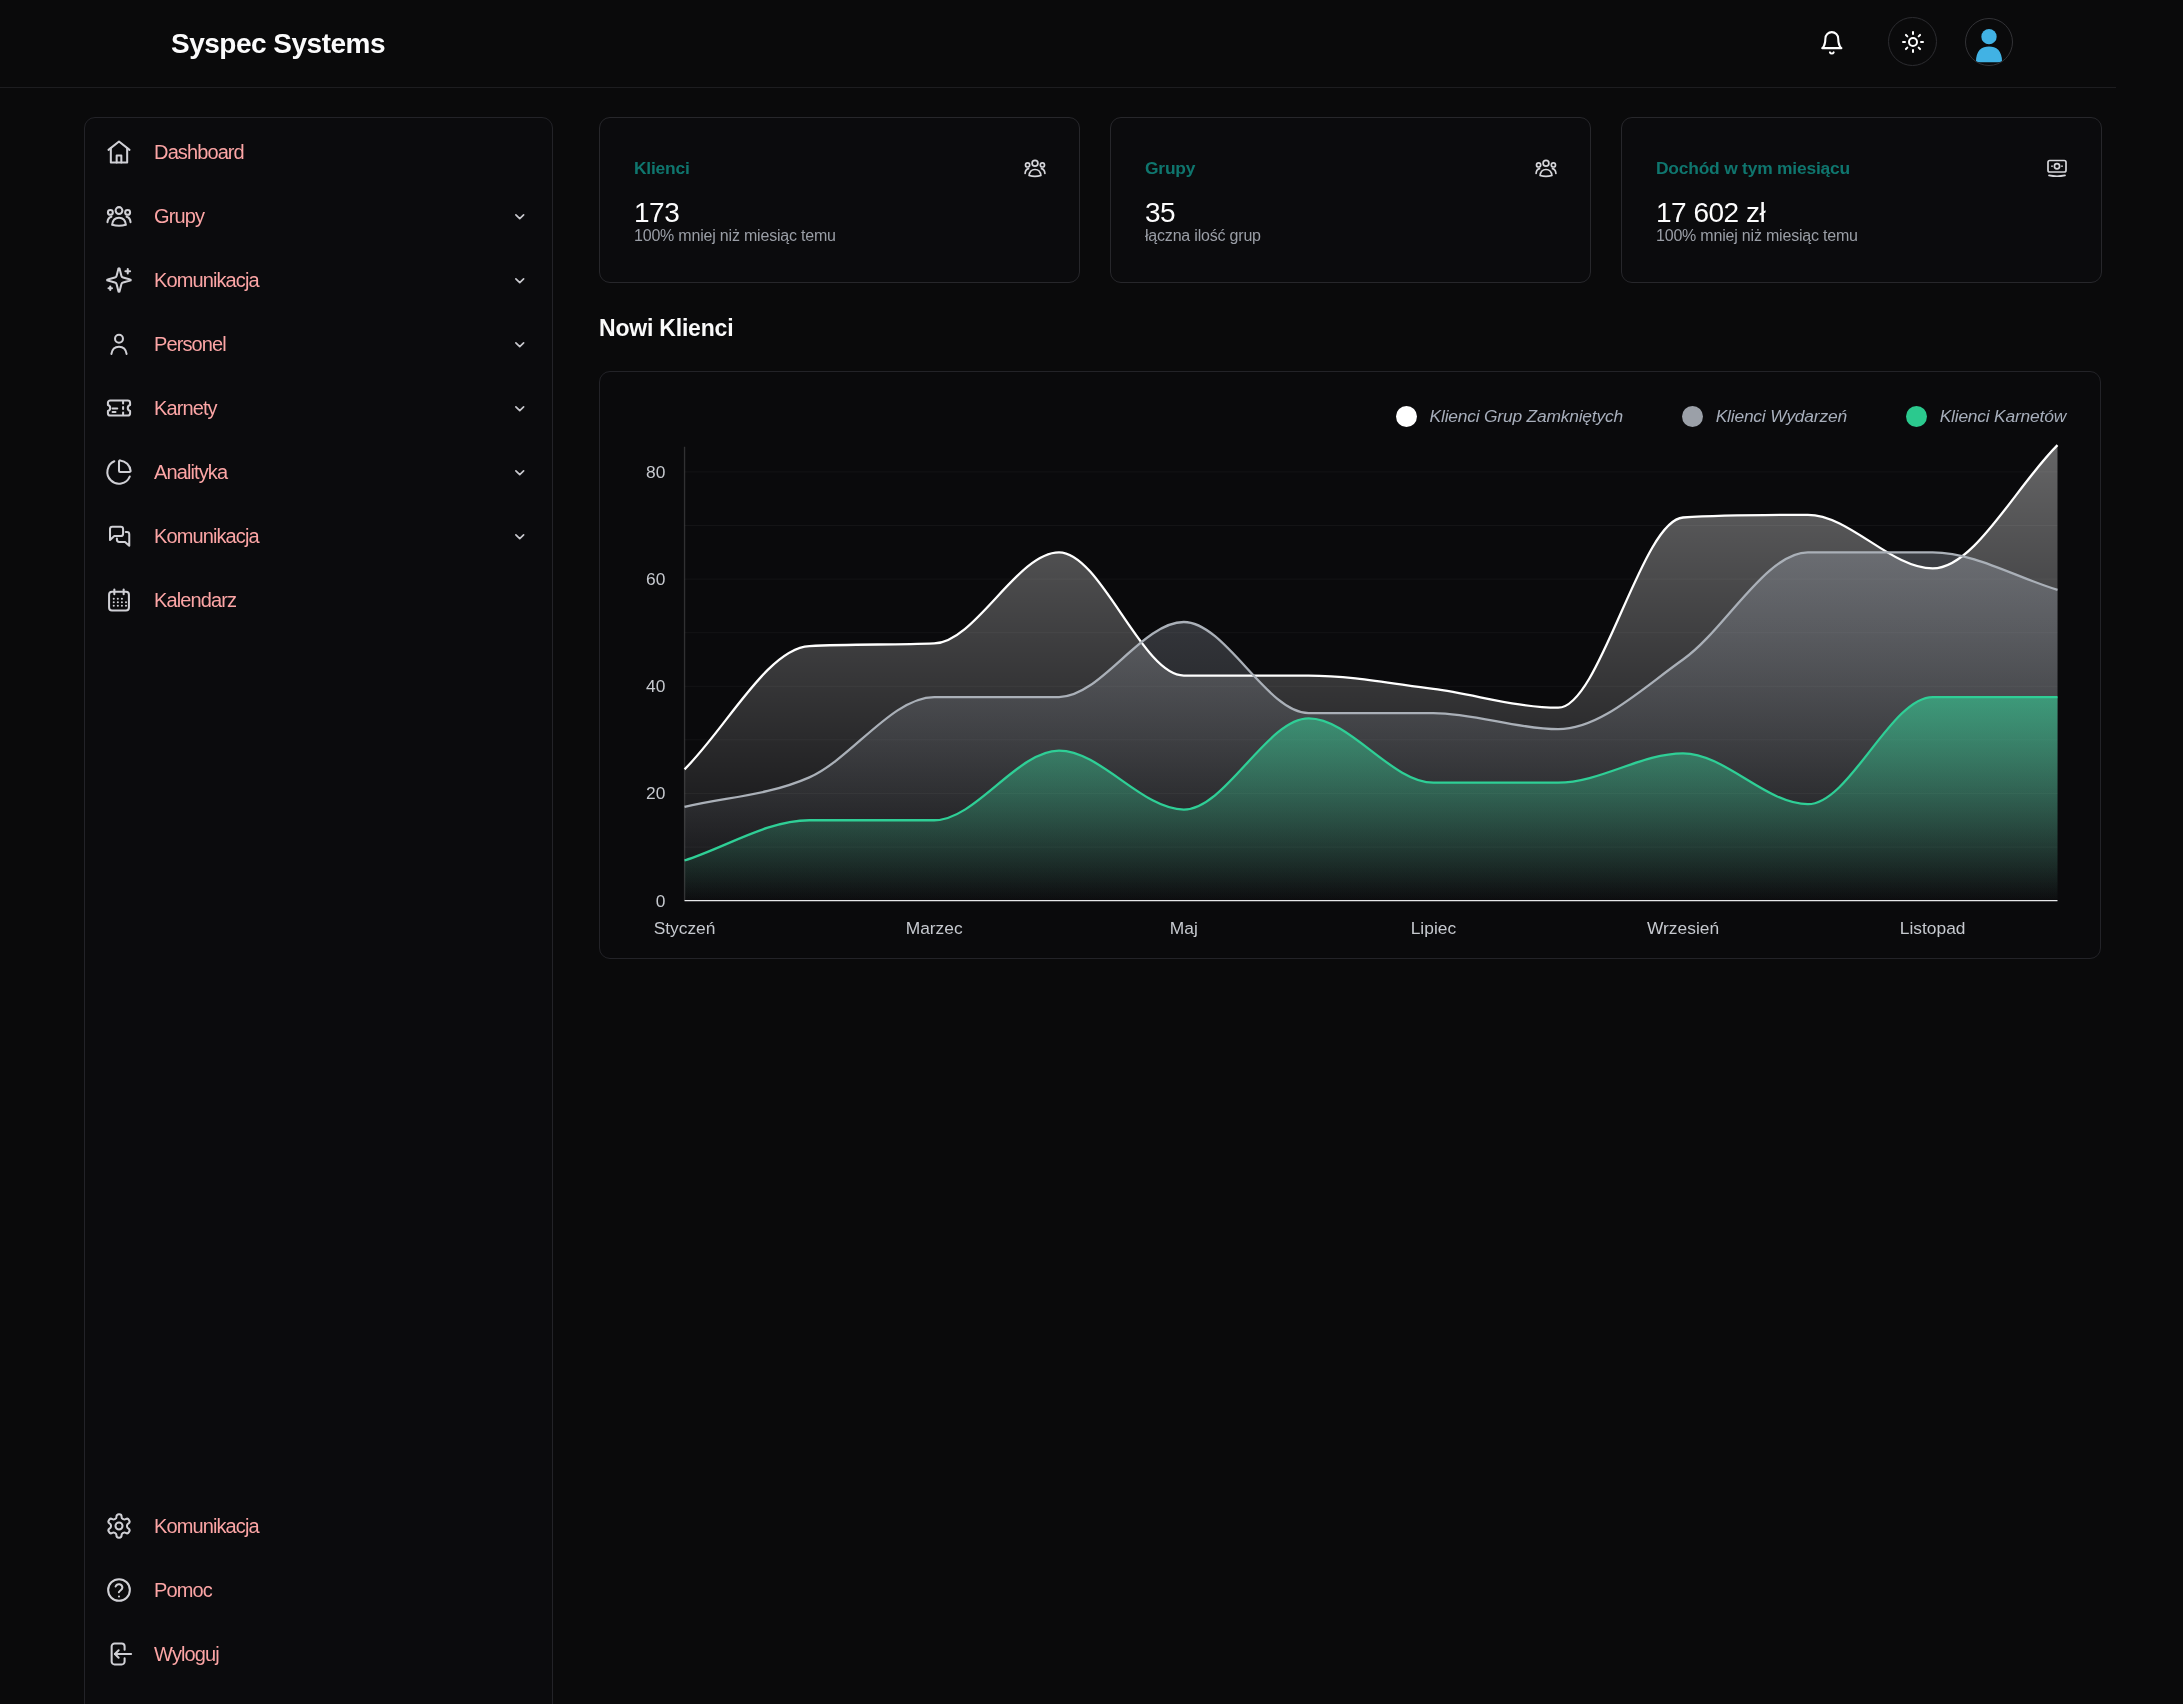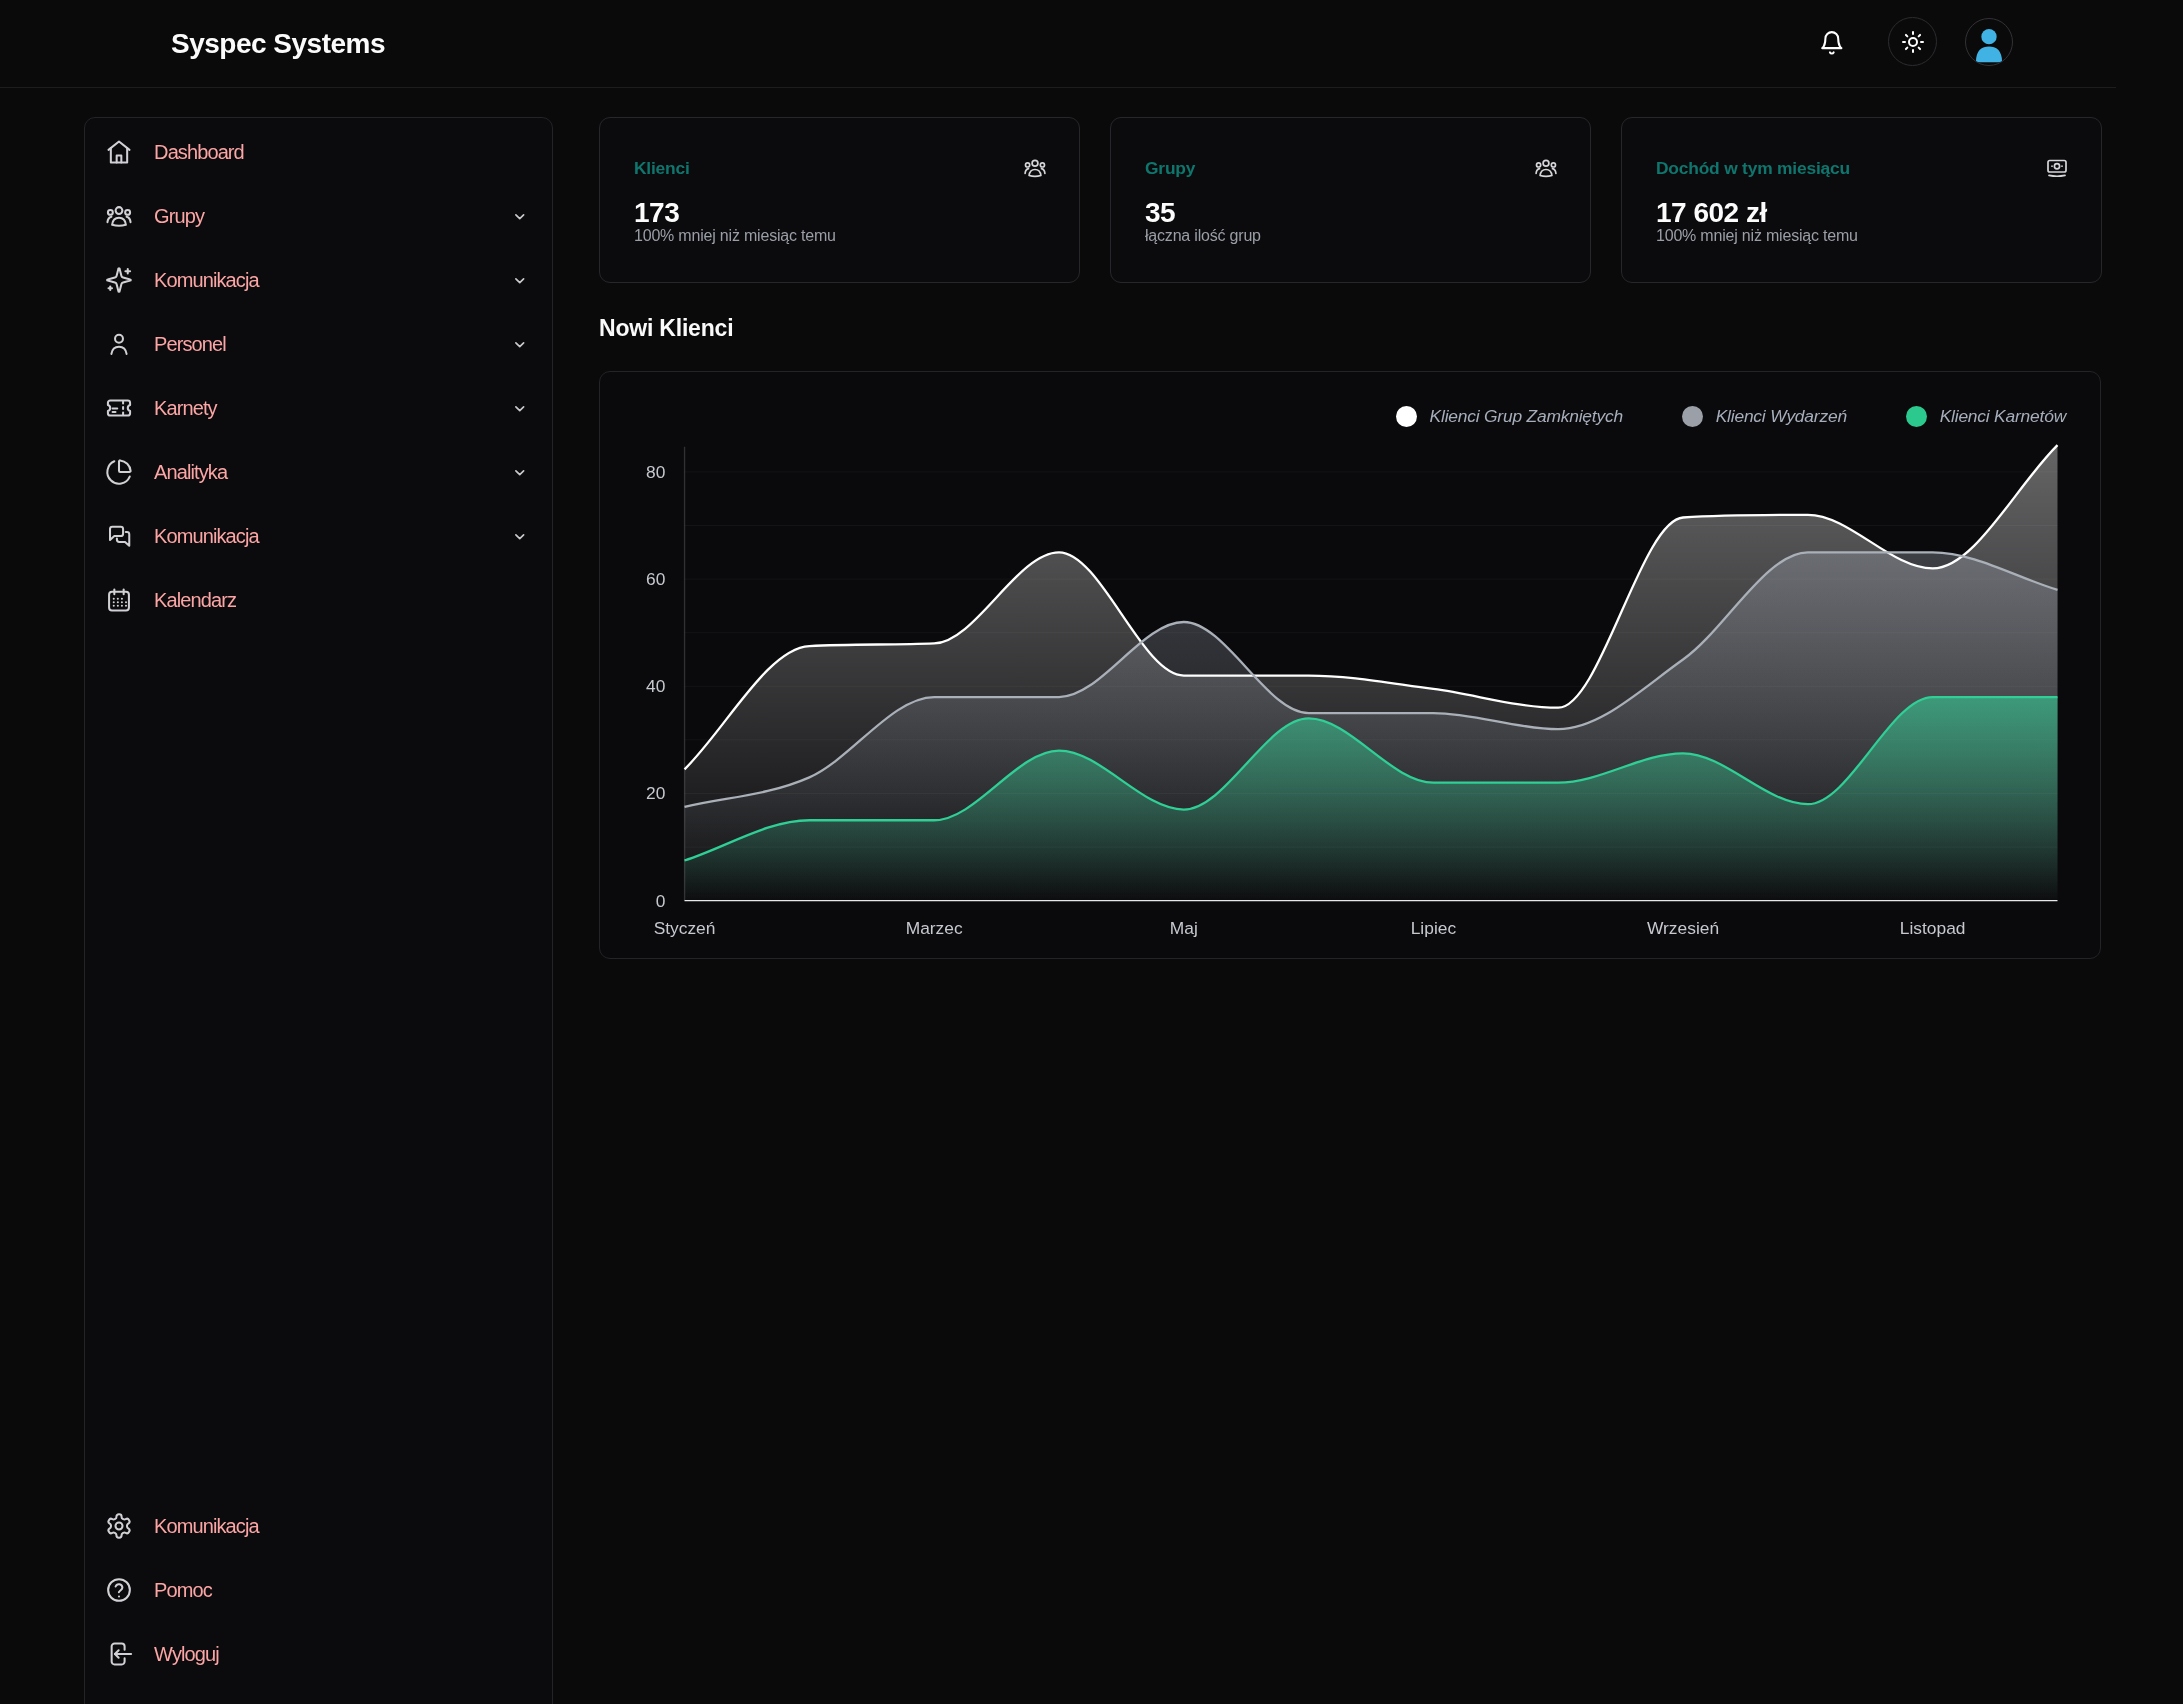--- a/index.html
+++ b/index.html
@@ -18,21 +18,21 @@
 .mrow .mtxt { margin-left:21px; font-size:20px; letter-spacing:-0.9px; color:#fca5a5; }
 .mrow .chv { position:absolute; right:25px; top:50%; margin-top:-7.8px; width:15.5px; height:15.5px; }
 #navtop { position:absolute; left:0; top:2.3px; width:100%; }
 #navbot { position:absolute; left:0; top:1376px; width:100%; }
 svg.ic { stroke:#d0d0d5; fill:none; stroke-width:1.75; stroke-linecap:round; stroke-linejoin:round; }
 svg.chv { stroke:#c9c9ce; fill:none; stroke-width:2.6; stroke-linecap:round; stroke-linejoin:round; }
 
 #cards { position:absolute; left:599px; top:117px; width:1502px; display:grid; grid-template-columns:481px 481px 481px; grid-column-gap:30px; }
 .card { position:relative; height:166px; border:0.9px solid #27272b; border-radius:11px; background:#0b0b0d; }
 .card .ct { position:absolute; left:34px; top:40px; font-size:17.4px; font-weight:bold; color:#0f766e; letter-spacing:-0.2px; }
-.card .cv { position:absolute; left:34px; top:79px; font-size:28px; font-weight:bold; color:#fcfcfd; letter-spacing:-0.5px; }
+.card .cv { position:absolute; left:34px; top:79px; font-size:28px; font-weight:normal; color:#fcfcfd; letter-spacing:-0.5px; }
 .card .cs { position:absolute; left:34px; top:109px; font-size:16px; color:#9a9ea6; letter-spacing:-0.2px; }
 .card .cico { position:absolute; right:32px; top:38px; width:24px; height:24px; }
 
 #nk { position:absolute; left:599px; top:315px; font-size:23px; font-weight:bold; color:#fafafa; letter-spacing:-0.2px; }
 
 #chart { position:absolute; left:599px; top:371px; width:1502px; height:588px; border:0.9px solid #232328; border-radius:11px; background:#0a0a0c; }
 #legend { position:absolute; top:34px; right:34px; display:flex; align-items:center; }
 .litem { display:flex; align-items:center; margin-left:59px;font-style:italic; }
 .ldot { width:21px; height:21px; border-radius:50%; margin-right:12.8px; }
 .llab { font-size:17.4px; color:#a7aebb; letter-spacing:-0.2px; }

